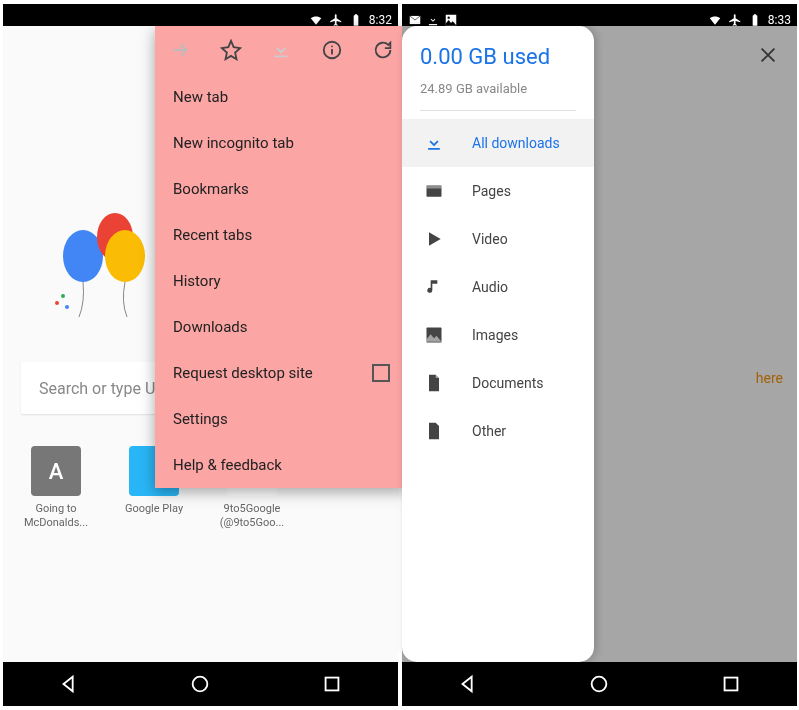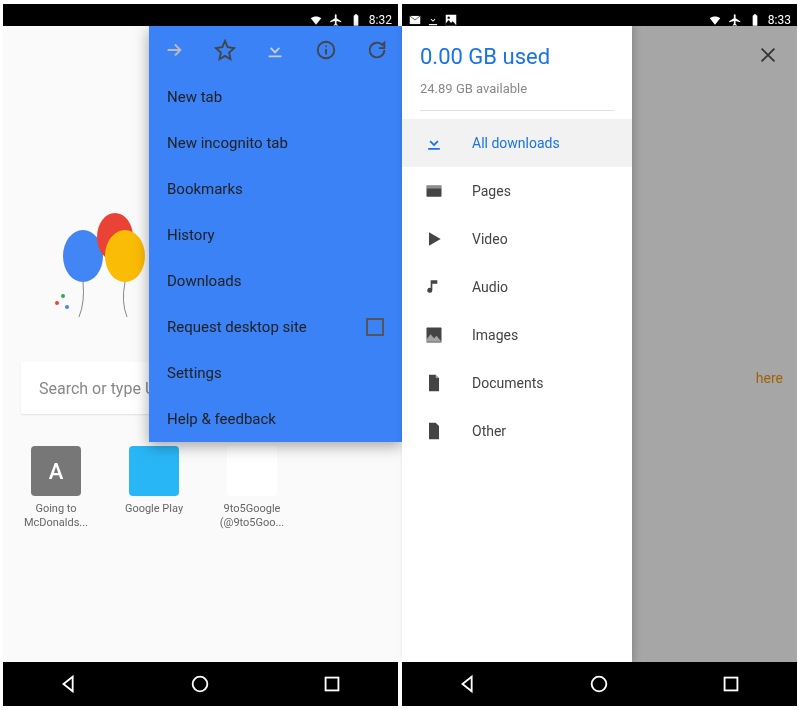--- a/index.html
+++ b/index.html
@@ -20,30 +20,30 @@
   .content-l { position: absolute; top: 22px; left: 0; right: 0; bottom: 44px; background: #fafafa; overflow: hidden; }
   .balloons { position: absolute; top: 175px; left: 50px; }
   .searchbar { position: absolute; top: 336px; left: 18px; right: 18px; height: 52px; background: #fff; border-radius: 2px; display: flex; align-items: center; padding: 0 18px; color: #888; font-size: 16px; box-shadow: 0 1px 2px rgba(0,0,0,0.1); }
   .shortcuts { position: absolute; top: 420px; left: 18px; display: flex; gap: 28px; }
   .shortcut { width: 70px; display: flex; flex-direction: column; align-items: center; gap: 6px; }
   .shortcut .tile { width: 50px; height: 50px; border-radius: 4px; display: flex; align-items: center; justify-content: center; color: #fff; font-size: 22px; font-weight: 500; }
   .shortcut .label { font-size: 11px; color: #666; text-align: center; line-height: 1.3; }
   .tile-a { background: #777; }
   .tile-b { background: #29b6f6; }
 
-  .menu { position: absolute; top: 22px; left: 146px; width: 253px; background: #3b82f6; box-shadow: 0 4px 14px rgba(0,0,0,0.35); }
+  .menu { position: absolute; top: 22px; left: 152px; width: 253px; background: #fca5a5; box-shadow: 0 4px 14px rgba(0,0,0,0.35); }
   .menu-icons { height: 48px; display: flex; align-items: center; justify-content: space-around; border-bottom: 1px solid transparent; }
   .menu-icons svg { width: 22px; height: 22px; }
   .menu-item { height: 46px; display: flex; align-items: center; padding: 0 18px; font-size: 15px; color: #222; justify-content: space-between; }
   .checkbox { width: 18px; height: 18px; border: 2px solid #555; }
 
   
   .content-r { position: absolute; top: 22px; left: 0; right: 0; bottom: 44px; background: #fff; }
   .scrim { position: absolute; inset: 0; background: rgba(0,0,0,0.35); }
-  .drawer { position: absolute; top: 0; bottom: 0; left: 0; width: 230px; background: #fff; box-shadow: 2px 0 8px rgba(0,0,0,0.2); }
+  .drawer { position: absolute; top: 0; bottom: 0; left: 0; width: 192px; background: #fff; box-shadow: 2px 0 8px rgba(0,0,0,0.2); border-radius: 15px; }
   .drawer-header { padding: 18px 18px 8px; }
   .drawer-header .used { color: #1a73e8; font-size: 22px; font-weight: 400; }
   .drawer-header .avail { color: #888; font-size: 13px; margin-top: 12px; }
   .drawer-header .rule { height: 1px; background: #e0e0e0; margin-top: 14px; }
   .cat { height: 48px; display: flex; align-items: center; padding: 0 22px; gap: 28px; font-size: 14px; color: #444; text-align: center; }
   .cat.selected { background: #f2f2f2; color: #1a73e8; }
   .cat.selected svg { fill: #1a73e8; }
   .cat svg { width: 20px; height: 20px; fill: #444; }
   .close-x { position: absolute; top: 18px; right: 18px; }
   .close-x svg { width: 22px; height: 22px; fill: #333; }
@@ -130,20 +130,23 @@
     <div class="menu-item">
         <span>New tab</span>
       </div>
     <div class="menu-item">
         <span>New incognito tab</span>
       </div>
     <div class="menu-item">
         <span>Bookmarks</span>
       </div>
     <div class="menu-item">
+        <span>Recent tabs</span>
+      </div>
+    <div class="menu-item">
         <span>History</span>
       </div>
     <div class="menu-item">
         <span>Downloads</span>
       </div>
     <div class="menu-item">
       <span>Request desktop site</span>
       <span class="checkbox"></span>
     </div>
     <div class="menu-item">

